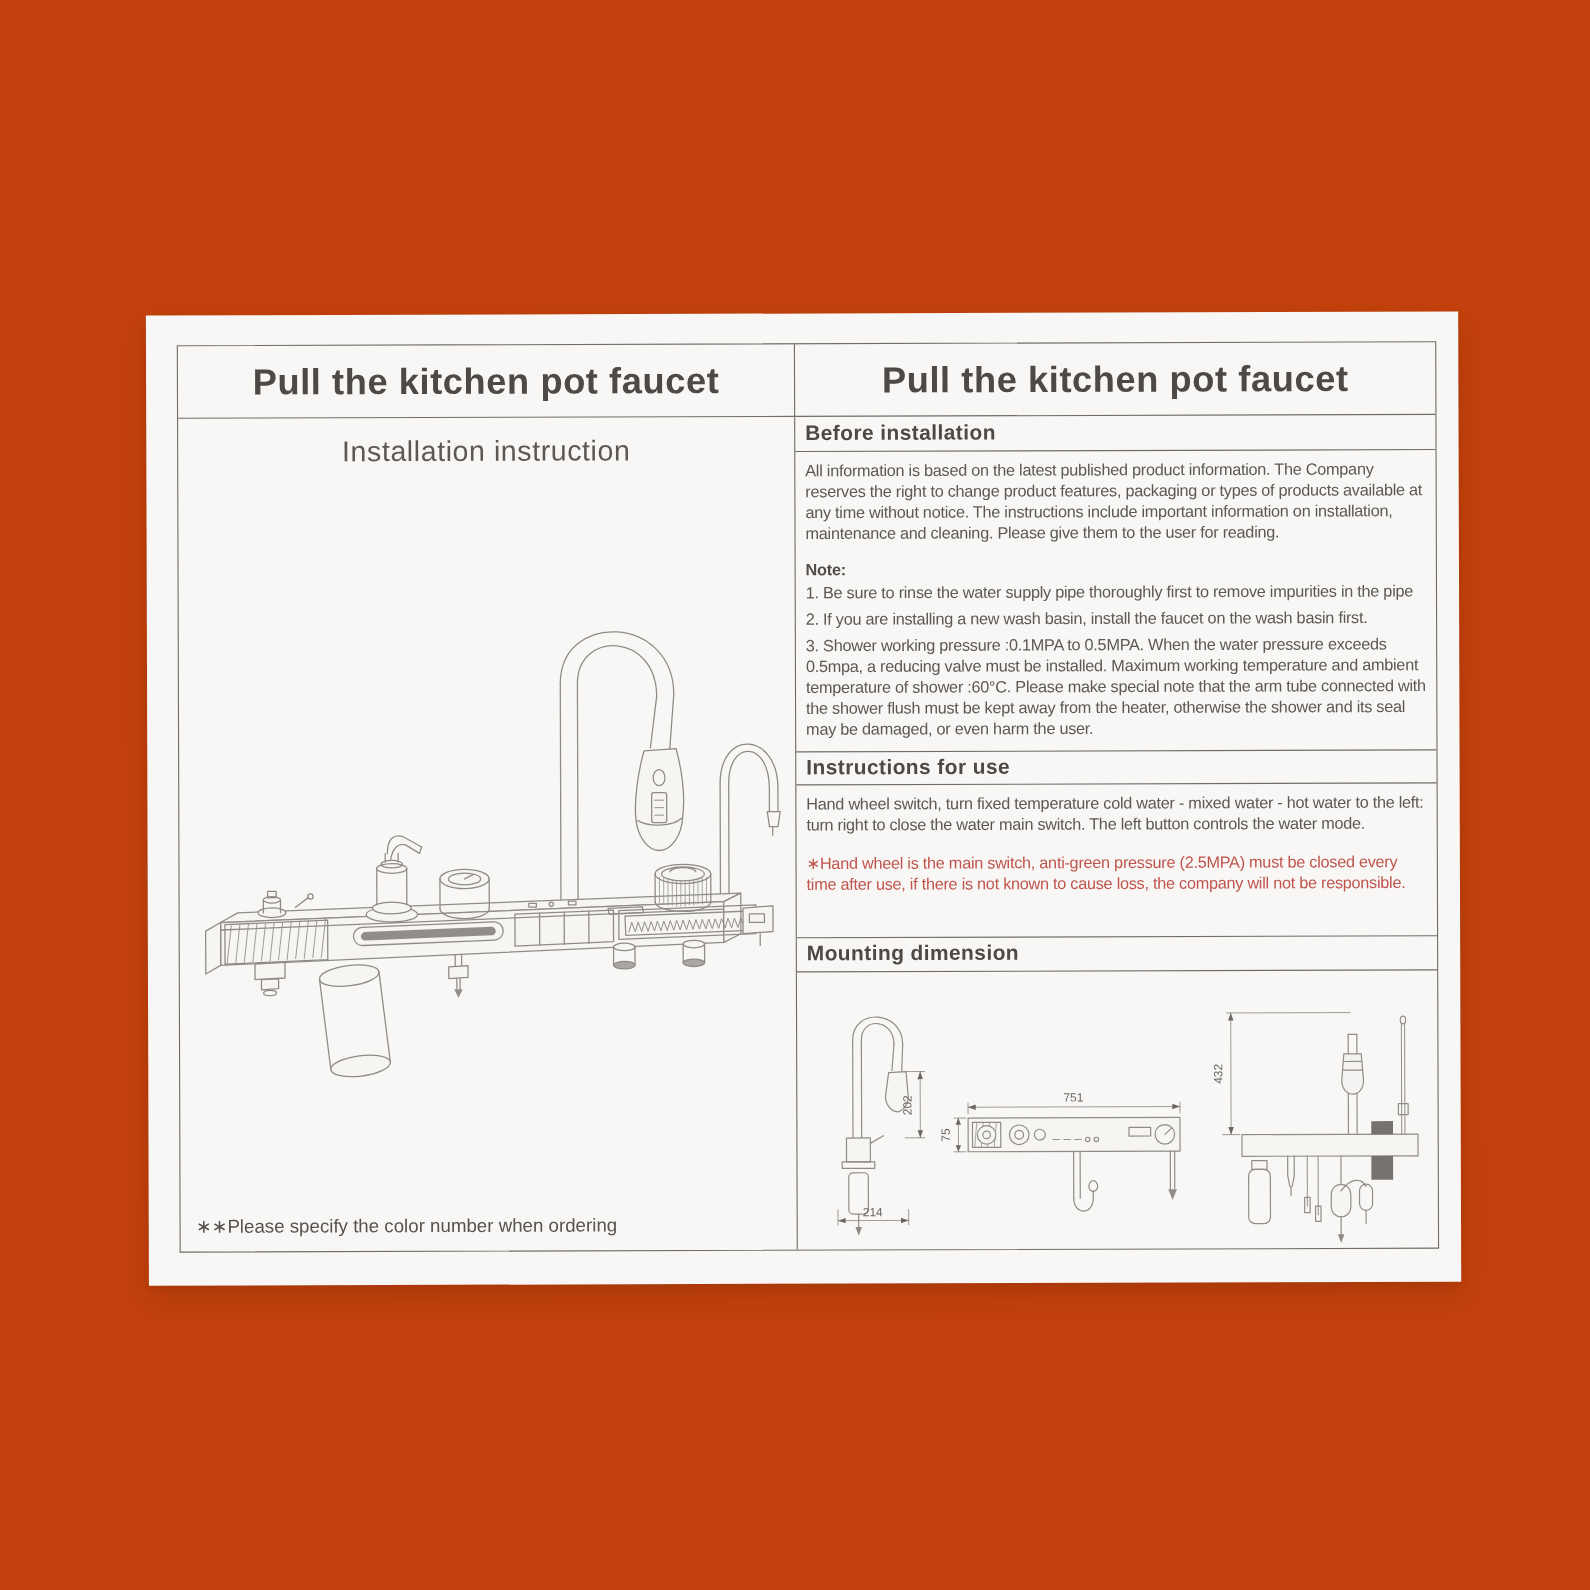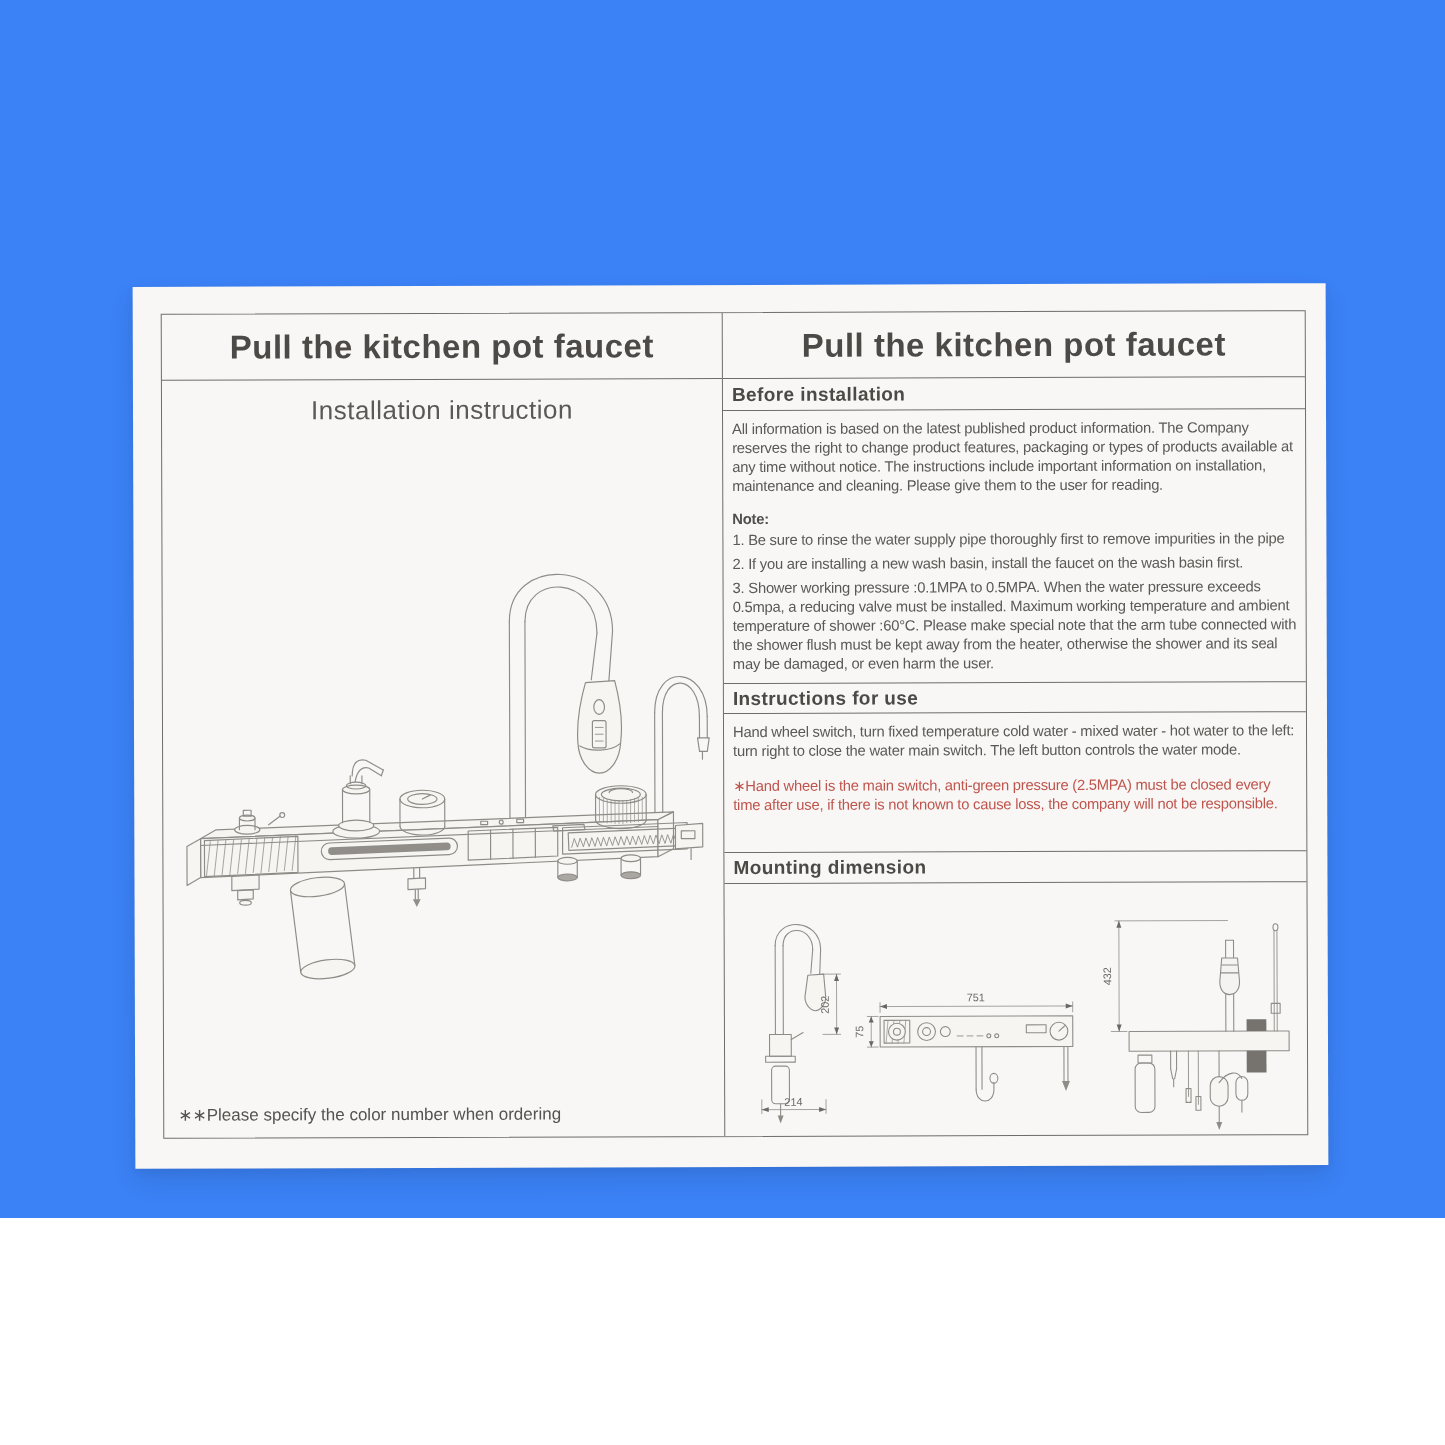--- a/index.html
+++ b/index.html
@@ -1,17 +1,17 @@
 <!DOCTYPE html>
 <html><head>
 <meta charset="utf-8">
 <style>
   html,body{margin:0;padding:0;width:1445px;height:1445px;background:#ffffff;overflow:hidden;
             font-family:"Liberation Sans", sans-serif;}
-  .stage{position:relative;width:1445px;height:1218px;background:#3b82f6;}
+  .stage{position:relative;width:1445px;height:1445px;background:#c2410c;}
   .paper{position:absolute;left:134px;top:285px;width:1193px;height:882px;background:#f8f7f5;
          transform:rotate(-0.18deg);box-shadow:0 12px 26px rgba(0,0,0,0.10),0 3px 8px rgba(0,0,0,0.05);}
   .sheet{position:absolute;left:28px;top:27px;width:1145px;height:825px;border:1.6px solid #6f6c69;
          display:flex;box-sizing:border-box;background:#f8f7f5;}
   .col-left{width:561px;border-right:1.6px solid #6f6c69;box-sizing:border-box;display:flex;flex-direction:column;}
   .col-right{flex:1;display:flex;flex-direction:column;box-sizing:border-box;}
   .title-row{height:66px;border-bottom:1.6px solid #6f6c69;box-sizing:border-box;display:flex;
              align-items:center;justify-content:center;font-weight:bold;font-size:33px;color:#4c4946;
              letter-spacing:0.5px;}
   .subtitle{margin-top:15px;text-align:center;font-size:26px;color:#5b5855;letter-spacing:0.5px;}

